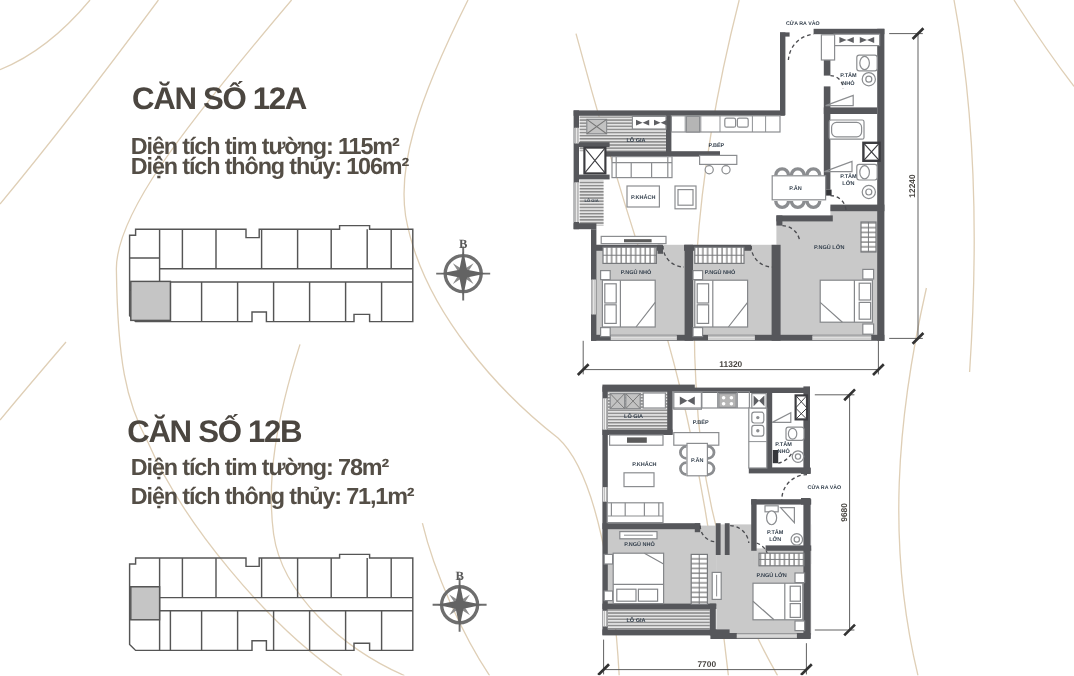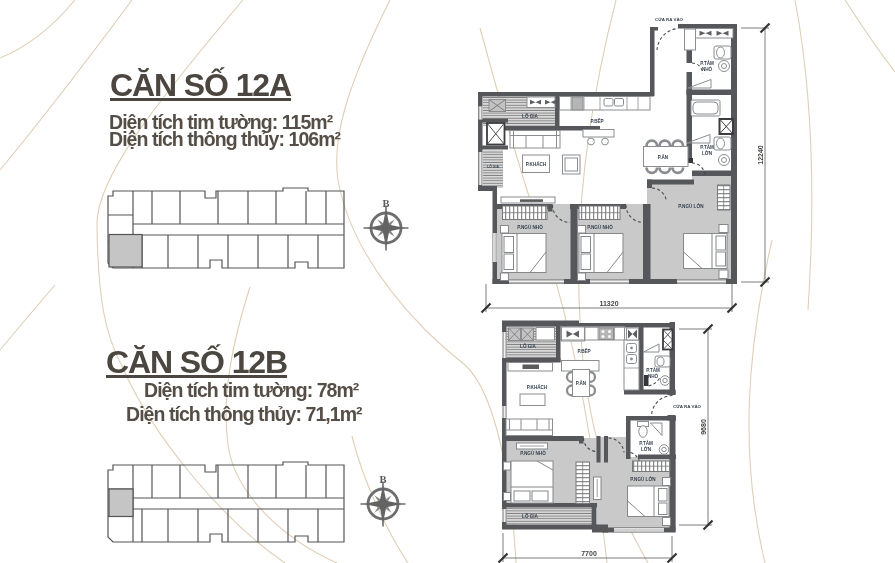--- a/index.html
+++ b/index.html
@@ -1,19 +1,19 @@
 <!DOCTYPE html>
 <html><head>
 <meta charset="utf-8">
 <style>
   html,body{margin:0;padding:0;}
   body{width:895px;height:563px;background:#ffffff;overflow:hidden;
        font-family:"Liberation Sans",sans-serif;position:relative;}
   .tblock{position:absolute;color:#4c473f;}
-  .title{font-size:32px;font-weight:bold;letter-spacing:-1.1px;color:#4b4640;text-decoration:underline;}
+  .title{font-size:26px;font-weight:bold;letter-spacing:-1.1px;color:#4b4640;}
   .sub{font-size:19.5px;font-weight:bold;letter-spacing:-0.95px;color:#544e46;}
   svg{position:absolute;left:0;top:0;}
 </style>
 </head>
 <body>
 
 <svg width="895" height="563" viewBox="0 0 895 563">
 <g fill="none" stroke="#d7c3a4" stroke-width="1.1" opacity="0.8">
 <path d="M 75,0 Q 40,42 0,58"></path>
 <path d="M 132,0 Q 58,100 0,170"></path>
@@ -31,23 +31,23 @@
 </svg>
 
 <div class="tblock title" style="left:110px;top:67px;">CĂN SỐ 12A</div>
 
 <div class="tblock sub" style="left:109px;top:111px;">Diện tích tim tường: 115m²</div>
 
 <div class="tblock sub" style="left:109px;top:127.5px;">Diện tích thông thủy: 106m²</div>
 
 <div class="tblock title" style="left:106px;top:344px;">CĂN SỐ 12B</div>
 
-<div class="tblock sub" style="left:109px;top:379px;margin-left:35px;">Diện tích tim tường: 78m²</div>
-
-<div class="tblock sub" style="left:126px;top:403px;">Diện tích thông thủy: 71,1m²</div>
+<div class="tblock sub" style="left:109px;top:379px;">Diện tích tim tường: 78m²</div>
+
+<div class="tblock sub" style="left:109px;top:403px;">Diện tích thông thủy: 71,1m²</div>
 
 <svg width="895" height="563" viewBox="0 0 895 563" id="main">
 <defs>
   <pattern id="hatchH" width="4" height="2.6" patternUnits="userSpaceOnUse">
     <rect width="4" height="2.6" fill="#e4e4e4"></rect>
     <rect y="0.7" width="4" height="1.1" fill="#828282"></rect>
   </pattern>
   <pattern id="ticksV" width="4" height="14" patternUnits="userSpaceOnUse">
     <rect width="4" height="14" fill="#ffffff"></rect>
     <rect x="1.2" width="1" height="14" fill="#6f6f6f"></rect>

